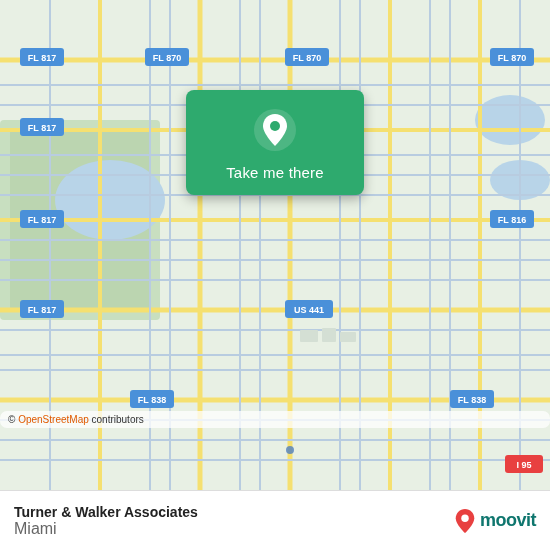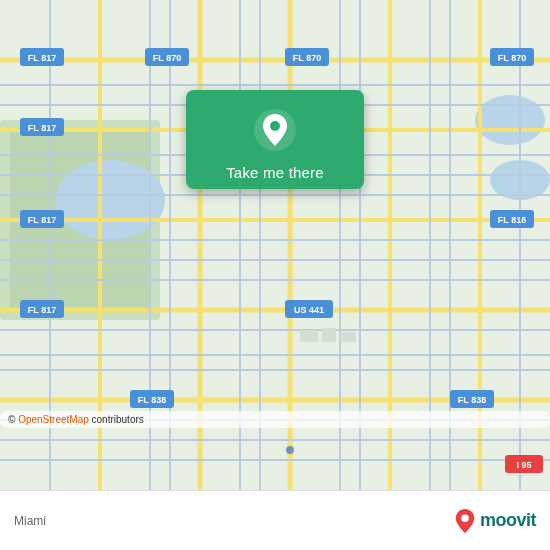--- a/index.html
+++ b/index.html
@@ -39,21 +39,21 @@
       position: absolute;
       top: 90px;
       left: 50%;
       transform: translateX(-50%);
       width: 178px;
       background-color: #2eaa6e;
       border-radius: 8px;
       display: flex;
       flex-direction: column;
       align-items: center;
-      padding: 18px 16px 8px;
+      padding: 18px 16px 14px;
       box-shadow: 0 4px 12px rgba(0,0,0,0.3);
     }
 
     #pin-icon {
       width: 44px;
       height: 44px;
       margin-bottom: 12px;
     }
 
     #take-me-there-btn {
@@ -103,21 +103,21 @@
       flex-direction: column;
     }
 
     #location-name {
       font-size: 14px;
       font-weight: 600;
       color: #222;
     }
 
     #location-city {
-      font-size: 12px;
+      font-size: 16px;
       color: #666;
     }
 
     #moovit-logo {
       display: flex;
       align-items: center;
       gap: 4px;
     }
 
     #moovit-pin {
@@ -247,20 +247,21 @@
     </div>
 
     
     <div id="attribution-bar">
       <span>© </span><a>OpenStreetMap</a><span> contributors</span>
     </div>
   </div>
 
   <div id="bottom-bar">
     <div id="location-info">
+      <span id="location-name">Turner &amp; Walker Associates</span>
       <span id="location-city">Miami</span>
     </div>
 
     <div id="moovit-logo">
       <svg id="moovit-pin" viewBox="0 0 22 28" xmlns="http://www.w3.org/2000/svg">
         <path d="M11 1 C5.5 1 1 5.5 1 11 C1 18 11 27 11 27 C11 27 21 18 21 11 C21 5.5 16.5 1 11 1 Z" fill="#e84040"></path>
         <circle cx="11" cy="11" r="4" fill="white"></circle>
       </svg>
       <span id="moovit-text">moovit</span>
     </div>

